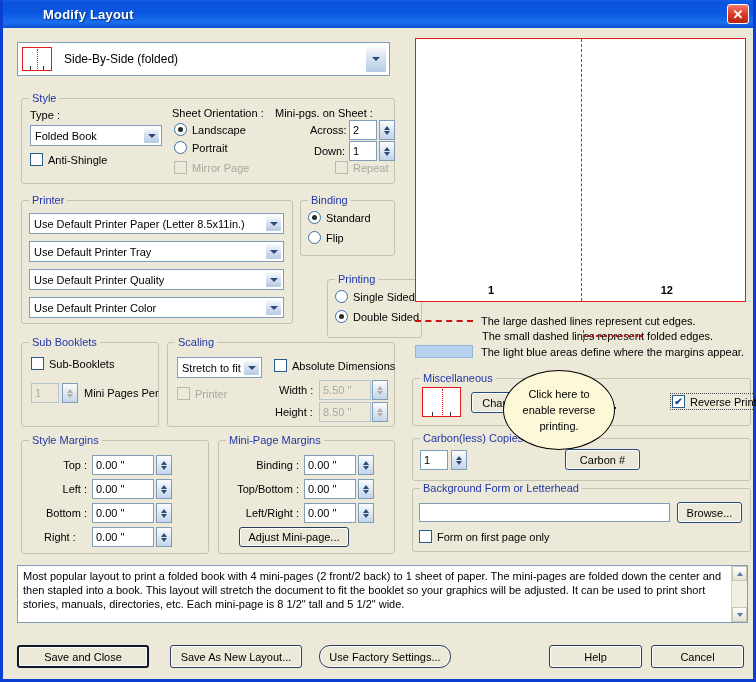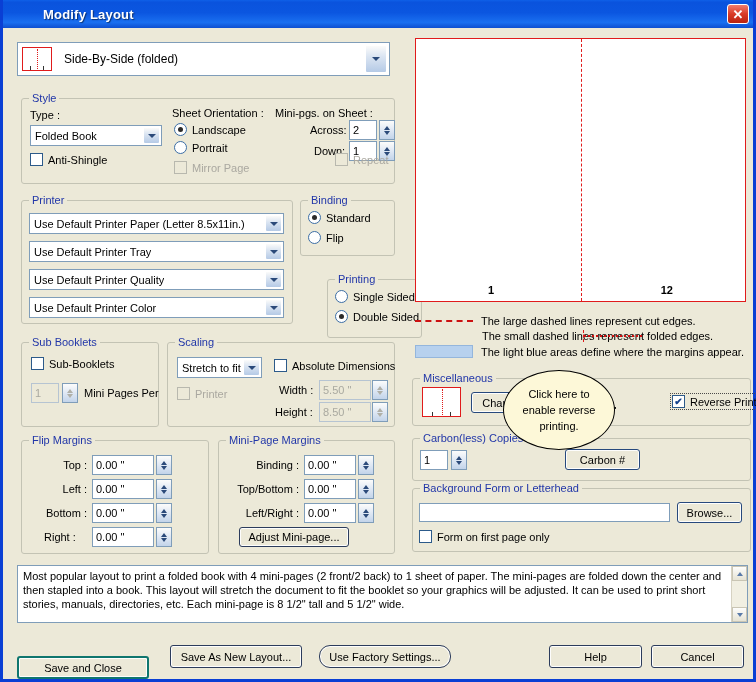--- a/index.html
+++ b/index.html
@@ -56,21 +56,21 @@
     font-size:10px;color:#1d4b8f;line-height:1;font-weight:bold;}
   .chk .box.on:after{content:"\2714";font-size:10px;color:#14418c;}
   .chk.dis .box{background:#ECE9D8;border-color:#b8b8ae;}
   .rad{display:inline-flex;align-items:center;gap:5px;cursor:pointer;}
   .rad .circ{width:13px;height:13px;box-sizing:border-box;border-radius:50%;
     background:#fff;border:1px solid #3c6ea5;display:flex;align-items:center;justify-content:center;}
   .rad .circ.on:after{content:"";width:5px;height:5px;border-radius:50%;background:#2a2a2a;}
   .btn{box-sizing:border-box;background:#ECE9D8;border:1px solid #2c3c5c;border-radius:3px;
     display:flex;align-items:center;justify-content:center;font-size:11px;cursor:pointer;
     box-shadow:inset 0 0 0 1px #fdfdfc;}
-  .btn.def{border:2px solid #0f766e;margin-top:11px;}
+  .btn.def{border:2px solid #0f172a;}
   
   .preview{position:absolute;background:#fff;border:1px solid #e01b1b;box-sizing:border-box;}
   .fold{position:absolute;top:0;bottom:0;left:50%;border-left:1px dashed #e01b1b;}
   .pgnum{position:absolute;bottom:5px;font-weight:bold;font-size:11px;}
   
   .legrow{display:flex;align-items:center;margin-bottom:3px;}
   .legswatch{width:58px;height:12px;margin-right:8px;position:relative;}
   .legswatch.cut:after{content:"";position:absolute;top:5px;left:0;right:0;
     border-top:2px dashed #cc1111;}
   .legswatch.fold:after{content:"";position:absolute;top:5px;left:0;right:0;
@@ -162,21 +162,21 @@
         <i class="dn"></i>
       </div>
     <span class="lbl" style="position:absolute;left:292px;top:46px;">Down:</span>
     <div class="txtin" style="position:absolute;left:327px;top:42px;width:28px;">
       <span>1</span>
     </div>
     <div class="spin" style="position:absolute;left:357px;top:42px;">
         <i class="up"></i>
         <i class="dn"></i>
       </div>
-    <div class="chk dis" style="position:absolute;left:280px;top:54px;padding-left:33px;">
+    <div class="chk dis" style="position:absolute;left:280px;top:62px;padding-left:33px;">
       <span class="box"></span>
       <span class="lbl dis">Repeat</span>
     </div>
   </div>
 
   <div class="group" style="left:18px;top:200px;width:270px;height:122px;">
     <span class="glabel">Printer</span>
     <div class="combo" style="position:absolute;left:7px;top:12px;width:255px;">
       <span class="ctext">Use Default Printer Paper (Letter 8.5x11in.)</span>
       <span class="arrow">
@@ -271,21 +271,21 @@
     <div class="txtin dis" style="position:absolute;left:151px;top:59px;width:52px;">
       <span>8.50 "</span>
     </div>
     <div class="spin dis" style="position:absolute;left:204px;top:59px;">
         <i class="up"></i>
         <i class="dn"></i>
       </div>
   </div>
 
   <div class="group" style="left:18px;top:440px;width:186px;height:112px;">
-    <span class="glabel">Flip Margins</span>
+    <span class="glabel">Style Margins</span>
 
     <span class="lbl" style="position:absolute;left:10px;top:18px;width:55px;text-align:right;">Top :</span>
     <div class="txtin" style="position:absolute;left:70px;top:14px;width:62px;">
       <span>0.00 "</span>
     </div>
     <div class="spin" style="position:absolute;left:134px;top:14px;">
         <i class="up"></i>
         <i class="dn"></i>
       </div>
 

